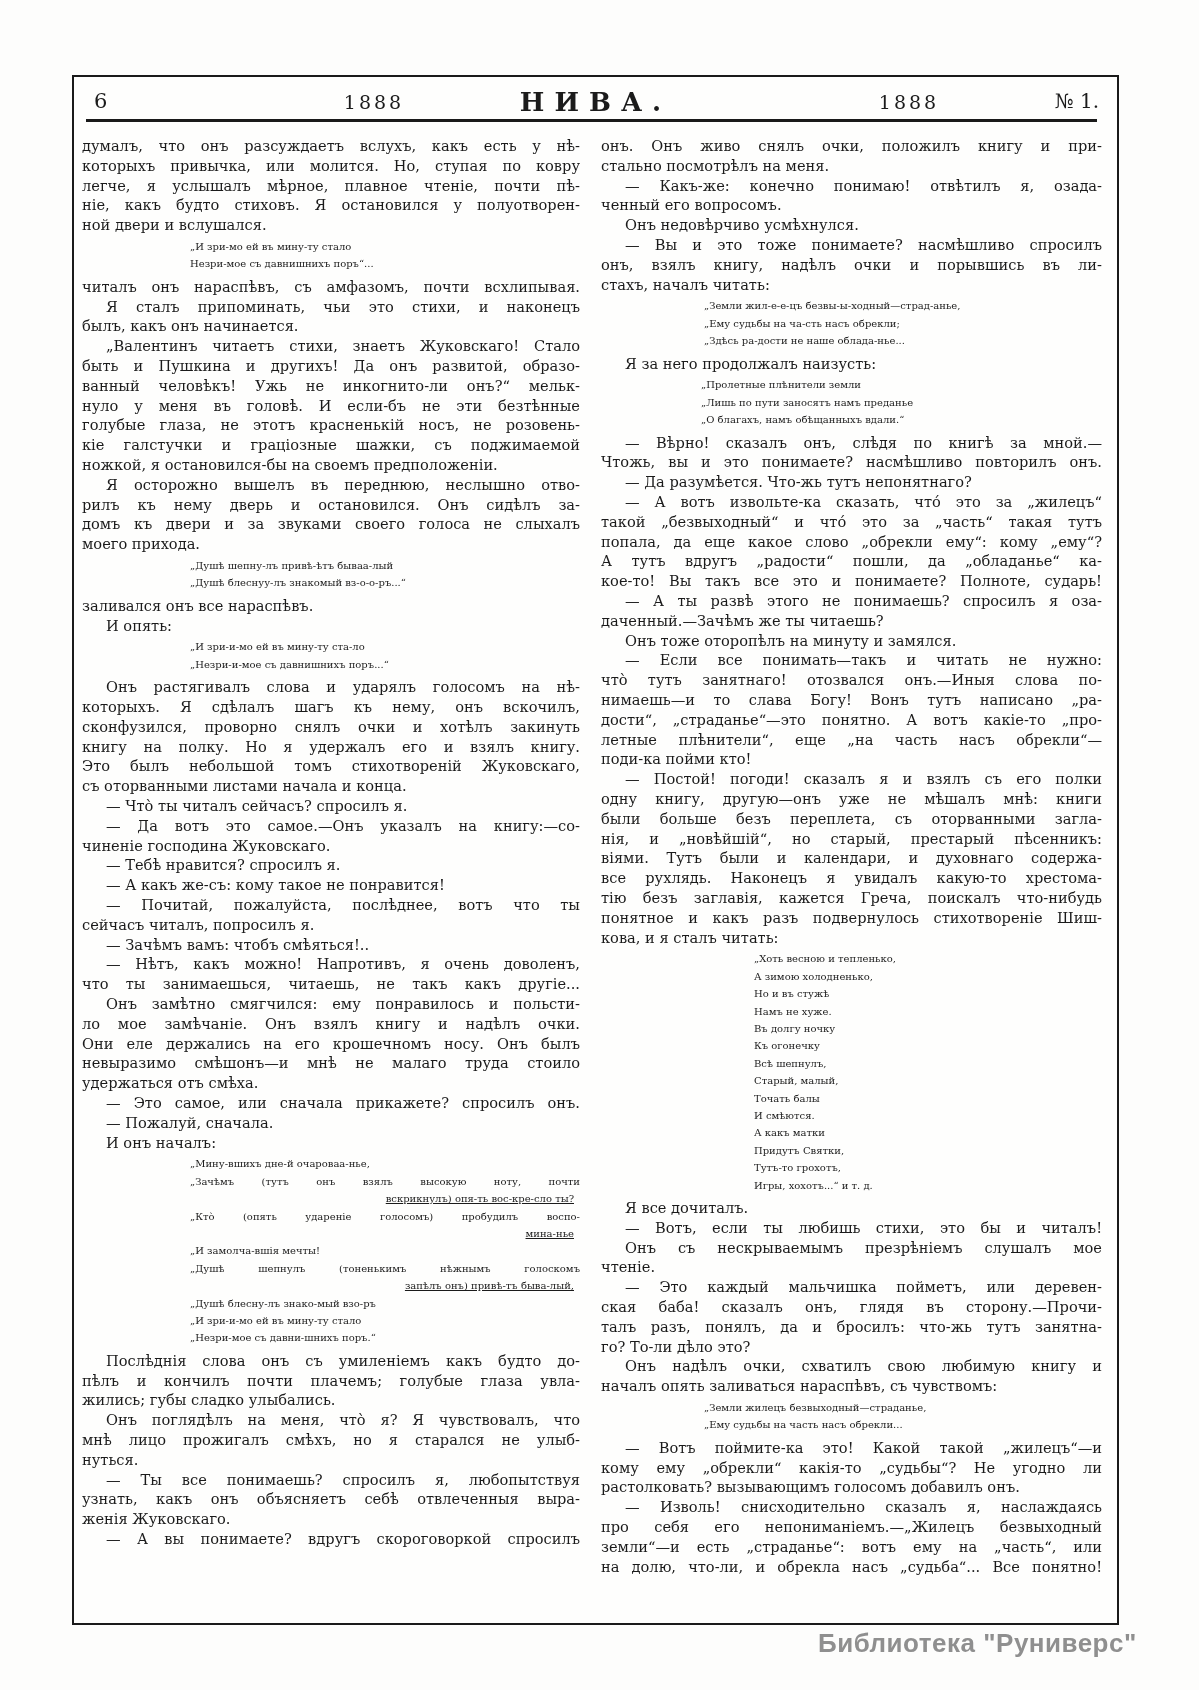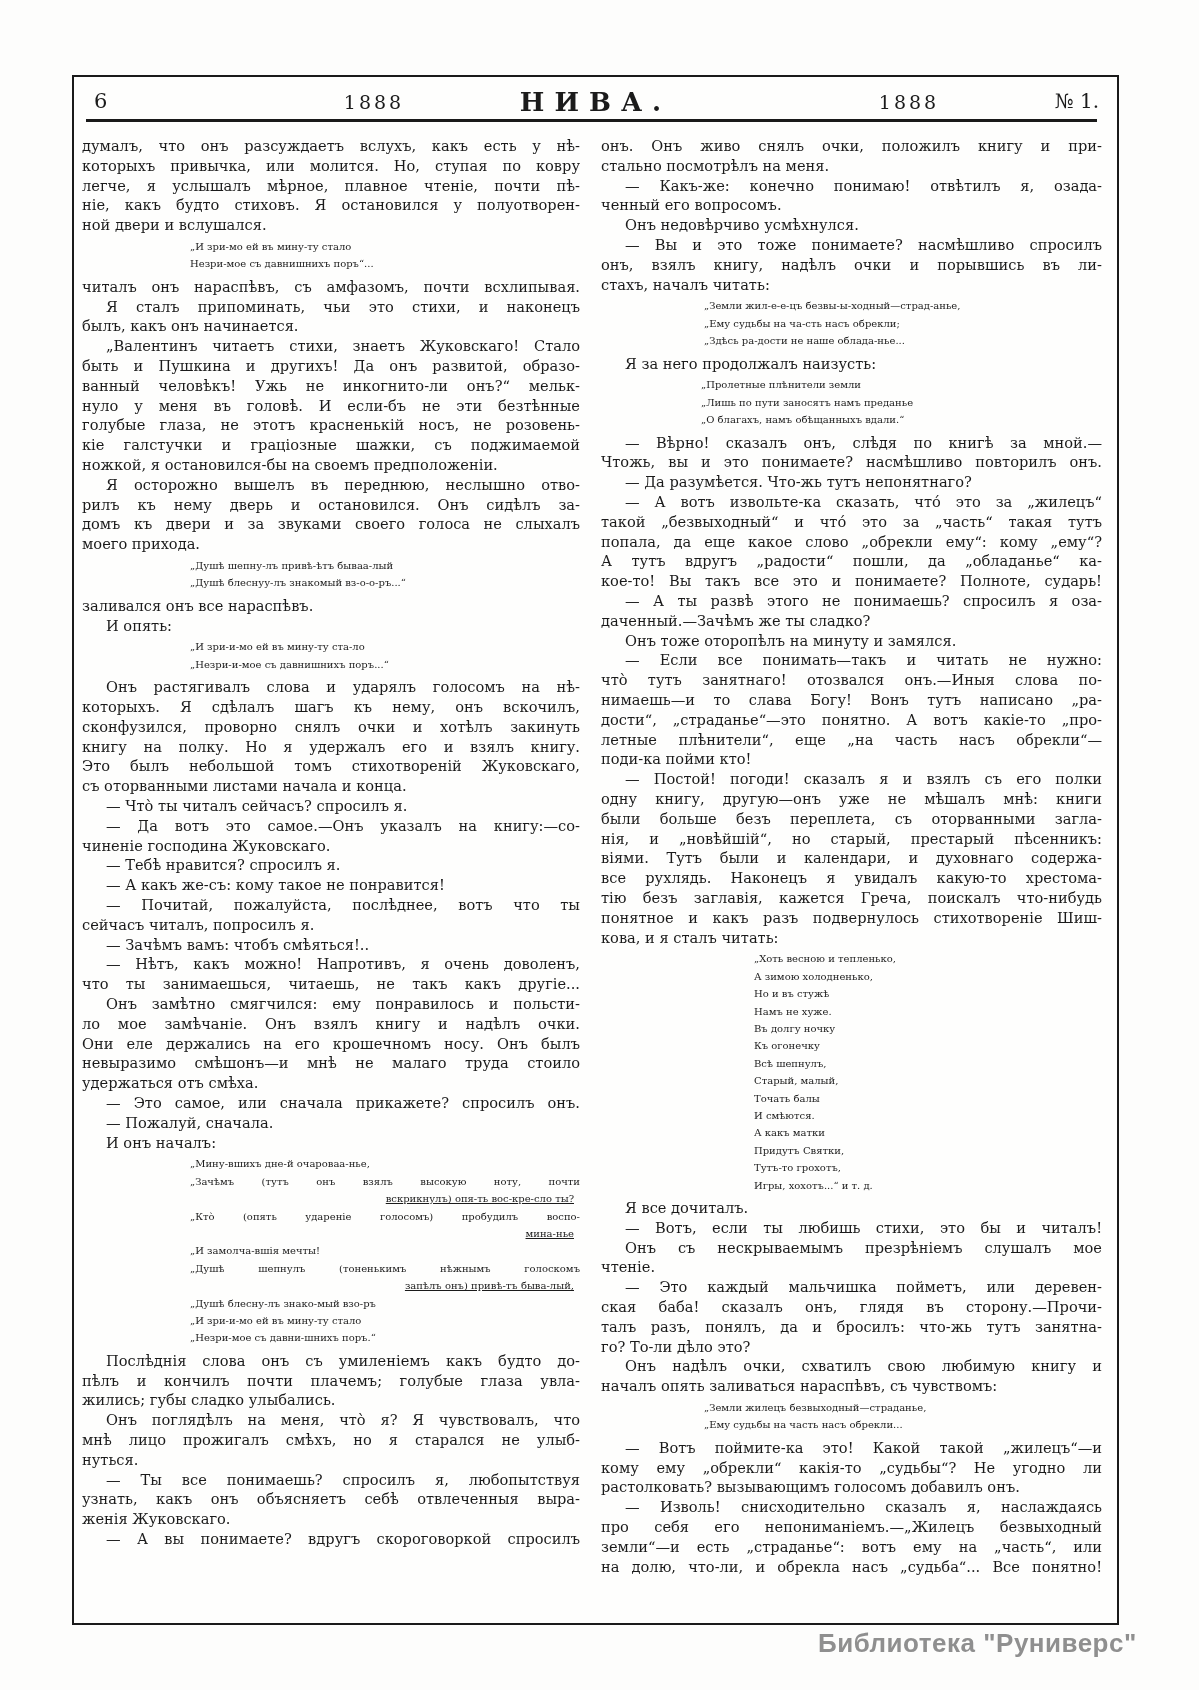--- a/index.html
+++ b/index.html
@@ -217,21 +217,21 @@
         </div>
         <div class="para fj">
           <div class="line first">— А вотъ извольте-ка сказать, что́ это за „жилецъ“</div>
           <div class="line">такой „безвыходный“ и что́ это за „часть“ такая тутъ</div>
           <div class="line">попала, да еще какое слово „обрекли ему“: кому „ему“?</div>
           <div class="line">А тутъ вдругъ „радости“ пошли, да „обладанье“ ка-</div>
           <div class="line last">кое-то! Вы такъ все это и понимаете? Полноте, сударь!</div>
         </div>
         <div class="para">
           <div class="line first">— А ты развѣ этого не понимаешь? спросилъ я оза-</div>
-          <div class="line last">даченный.—Зачѣмъ же ты сладко?</div>
+          <div class="line last">даченный.—Зачѣмъ же ты читаешь?</div>
         </div>
         <div class="para">
           <div class="line first last">Онъ тоже оторопѣлъ на минуту и замялся.</div>
         </div>
         <div class="para">
           <div class="line first">— Если все понимать—такъ и читать не нужно:</div>
           <div class="line">что̀ тутъ занятнаго! отозвался онъ.—Иныя слова по-</div>
           <div class="line">нимаешь—и то слава Богу! Вонъ тутъ написано „ра-</div>
           <div class="line">дости“, „страданье“—это понятно. А вотъ какіе-то „про-</div>
           <div class="line">летные плѣнители“, еще „на часть насъ обрекли“—</div>

